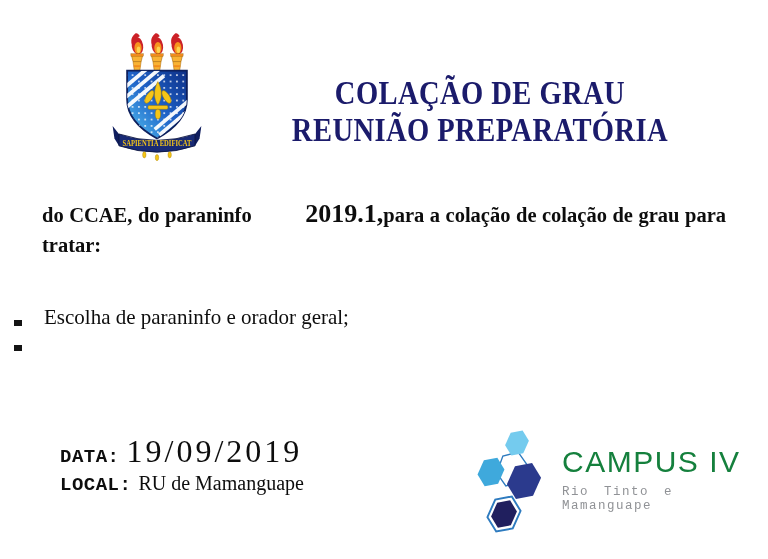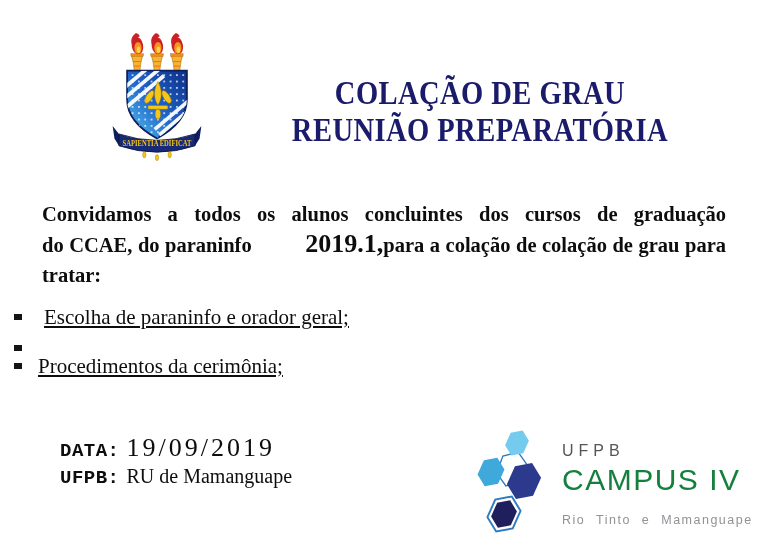--- a/index.html
+++ b/index.html
@@ -21,38 +21,38 @@
   
   .invite {
     position:absolute; left:42px; right:42px; top:199px;
     font-weight:700; font-size:20.5px; line-height:30px;
   }
   .invite .line { text-align:justify; text-align-last:justify; }
   .semester { font-size:26px;margin-left:48px; }
 
   
   .agenda { position:absolute; left:14px; right:20px; top:302px; font-size:21px; line-height:30.5px; }
-  .agenda-item { display:flex; align-items:flex-start;text-decoration:underline; }
+  .agenda-item { display:flex; align-items:center; }
   .bullet-square { width:8px; height:6px; background:#141414; margin:12px 16px 0 0; flex:none; }
   .agenda-item:first-child .bullet-square { margin-right:22px; }
 
   
   .details { position:absolute; left:60px; top:433px; }
   .detail-row { display:flex; align-items:baseline; margin-bottom:1px; }
   .detail-label { font-weight:700; font-size:19px; letter-spacing:0.5px;font-family:Liberation Mono, monospace; }
-  .date-value { font-size:26px; letter-spacing:3px; margin-left:7px; }
+  .date-value { font-size:32px; letter-spacing:3px; margin-left:7px; }
   .detail-value { font-size:20px; margin-left:7px; }
 
   
   .campus { position:absolute; left:477px; top:429px; display:flex; }
   .hexes { width:72px; height:108px; flex:none; }
   .campus-text { margin-left:13px; font-family:"Liberation Sans", sans-serif; padding-top:13px; }
   .org { font-size:16px; letter-spacing:5px; color:#55565a; }
   .campus-name { font-size:30px; letter-spacing:1.5px; color:#15803d; margin-top:3px; font-weight:400; }
-  .campus-sub { font-size:12.5px; letter-spacing:1.5px; word-spacing:6px; color:#909296; margin-top:16px; }
+  .campus-sub { font-size:12.5px; letter-spacing:1.5px; word-spacing:6px; color:#909296; margin-top:6px;font-family:Liberation Mono, monospace; }
 </style>
 </head>
 <body>
 
 <div class="page">
 
   <svg class="seal" viewBox="0 0 100 148" aria-hidden="true">
     <defs>
       <g id="torch">
         <path d="M-2,-29 C-8,-24 -7,-18 -4,-15 C-4,-20 -1,-24 3,-26 C2,-28 0,-30 -2,-29 Z" fill="#cc2127"></path>
@@ -114,63 +114,57 @@
       <ellipse cx="64" cy="139" rx="1.9" ry="3.4" fill="#f5c518" stroke="#9a7400" stroke-width="0.4"></ellipse>
     </g>
   </svg>
 
   <div class="title-block">
     <div>COLAÇÃO DE GRAU</div>
     <div>REUNIÃO PREPARATÓRIA</div>
   </div>
 
   <div class="invite">
-    <div class="line">Convidamos a todos os alunos concluintes dos cursos de graduação</div>
     <div class="line"><span>do CCAE, do paraninfo </span><span class="semester">2019.1,</span><span>para a colação de colação de grau para tratar:</span></div>
   </div>
 
   <div class="agenda">
     <div class="agenda-item">
       <span class="bullet-square"></span>
       <span>Escolha de paraninfo e orador geral;</span>
     </div>
     <div class="agenda-item">
       <span class="bullet-square"></span>
     </div>
-    <div class="agenda-item">
-      <span class="bullet-square"></span>
-      <span>Procedimentos da cerimônia;</span>
-    </div>
   </div>
 
   <div class="details">
     <div class="detail-row">
       <span class="detail-label">DATA:</span>
       <span class="date-value">19/09/2019</span>
     </div>
     <div class="detail-row">
     </div>
     <div class="detail-row">
-      <span class="detail-label">UFPB:</span>
+      <span class="detail-label">LOCAL:</span>
       <span class="detail-value">RU de Mamanguape</span>
     </div>
   </div>
 
   <div class="campus">
     <svg class="hexes" viewBox="0 0 72 108" aria-hidden="true">
       <defs>
         <polygon id="hexa" points="0,-12 8.66,-6 8.66,6 0,12 -8.66,6 -8.66,-6"></polygon>
       </defs>
       <use href="#hexa" transform="translate(35,40) rotate(20) scale(1.5)" fill="none" stroke="#2e7bbf" stroke-width="0.9"></use>
       <use href="#hexa" transform="translate(40,14) rotate(24) scale(1.15)" fill="#74cbee"></use>
       <use href="#hexa" transform="translate(14,43) rotate(24) scale(1.3)" fill="#3fa9dc"></use>
       <use href="#hexa" transform="translate(47,52) rotate(24) scale(1.65)" fill="#2b3a8d"></use>
       <use href="#hexa" transform="translate(27,85) rotate(24) scale(1.6)" fill="none" stroke="#2e7bbf" stroke-width="1.2"></use>
       <use href="#hexa" transform="translate(27,85) rotate(24) scale(1.25)" fill="#201f5e"></use>
     </svg>
     <div class="campus-text">
-      <div class="org">UFPB</div>
       <div class="campus-name">CAMPUS IV</div>
       <div class="campus-sub">Rio Tinto e Mamanguape</div>
     </div>
   </div>
 
 </div>
 
 </body></html>

